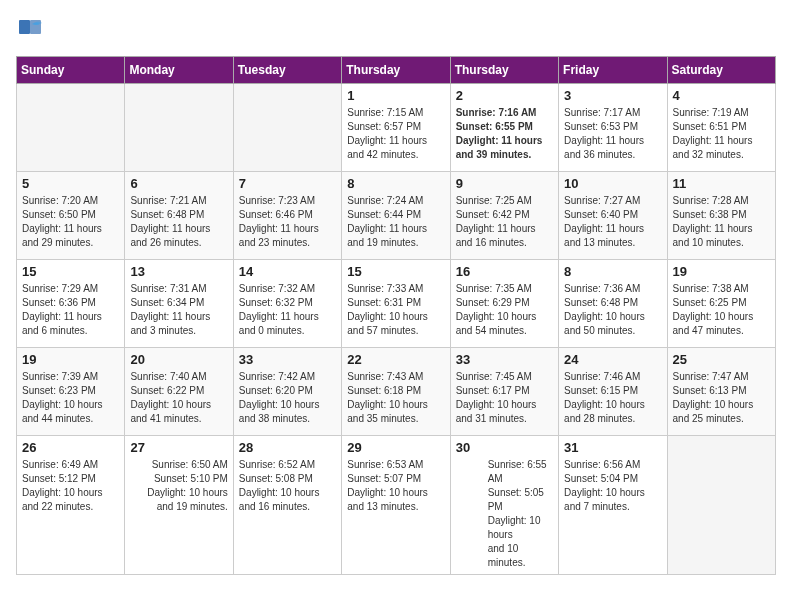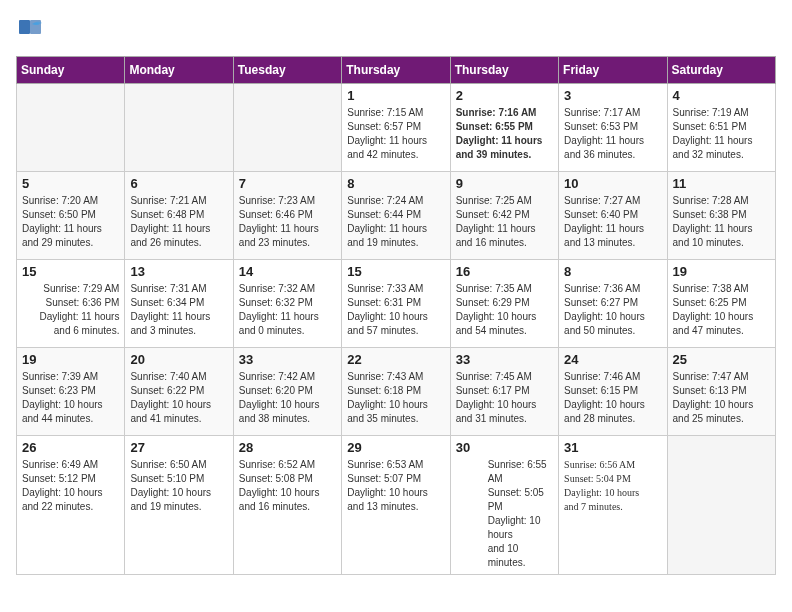--- a/index.html
+++ b/index.html
@@ -213,21 +213,21 @@
           <div class="day-number">11</div>
           <div class="day-info" style="white-space: pre-line;">Sunrise: 7:28 AM
 Sunset: 6:38 PM
 Daylight: 11 hours
 and 10 minutes.</div>
         </td>
       </tr>
       <tr>
         <td>
           <div class="day-number">15</div>
-          <div class="day-info" style="white-space: pre-line; text-align: right;">Sunrise: 7:29 AM
+          <div class="day-info" style="white-space: pre-line;">Sunrise: 7:29 AM
 Sunset: 6:36 PM
 Daylight: 11 hours
 and 6 minutes.</div>
         </td>
         <td>
           <div class="day-number">13</div>
           <div class="day-info" style="white-space: pre-line;">Sunrise: 7:31 AM
 Sunset: 6:34 PM
 Daylight: 11 hours
 and 3 minutes.</div>
@@ -249,21 +249,21 @@
         <td>
           <div class="day-number">16</div>
           <div class="day-info" style="white-space: pre-line;">Sunrise: 7:35 AM
 Sunset: 6:29 PM
 Daylight: 10 hours
 and 54 minutes.</div>
         </td>
         <td>
           <div class="day-number">8</div>
           <div class="day-info" style="white-space: pre-line;">Sunrise: 7:36 AM
-Sunset: 6:27 PM
+Sunset: 6:48 PM
 Daylight: 10 hours
 and 50 minutes.</div>
         </td>
         <td>
           <div class="day-number">19</div>
           <div class="day-info" style="white-space: pre-line;">Sunrise: 7:38 AM
 Sunset: 6:25 PM
 Daylight: 10 hours
 and 47 minutes.</div>
         </td>
@@ -322,21 +322,21 @@
       <tr>
         <td>
           <div class="day-number">26</div>
           <div class="day-info" style="white-space: pre-line;">Sunrise: 6:49 AM
 Sunset: 5:12 PM
 Daylight: 10 hours
 and 22 minutes.</div>
         </td>
         <td>
           <div class="day-number">27</div>
-          <div class="day-info" style="white-space: pre-line;">Sunrise: 6:50 AM
+          <div class="day-info" style="white-space: pre-line; text-align: right;">Sunrise: 6:50 AM
 Sunset: 5:10 PM
 Daylight: 10 hours
 and 19 minutes.</div>
         </td>
         <td>
           <div class="day-number">28</div>
           <div class="day-info" style="white-space: pre-line;">Sunrise: 6:52 AM
 Sunset: 5:08 PM
 Daylight: 10 hours
 and 16 minutes.</div>
@@ -350,21 +350,21 @@
         </td>
         <td>
           <div class="day-number">30</div>
           <div class="day-info" style="white-space: pre-line; margin-left: 32px;">Sunrise: 6:55 AM
 Sunset: 5:05 PM
 Daylight: 10 hours
 and 10 minutes.</div>
         </td>
         <td>
           <div class="day-number">31</div>
-          <div class="day-info" style="white-space: pre-line; font-family: Liberation Serif, serif;">Sunrise: 6:56 AM
+          <div class="day-info" style="white-space: pre-line;">Sunrise: 6:56 AM
 Sunset: 5:04 PM
 Daylight: 10 hours
 and 7 minutes.</div>
         </td>
         <td class="empty"></td>
       </tr>
     </tbody>
 </table>
 
 </body></html>

